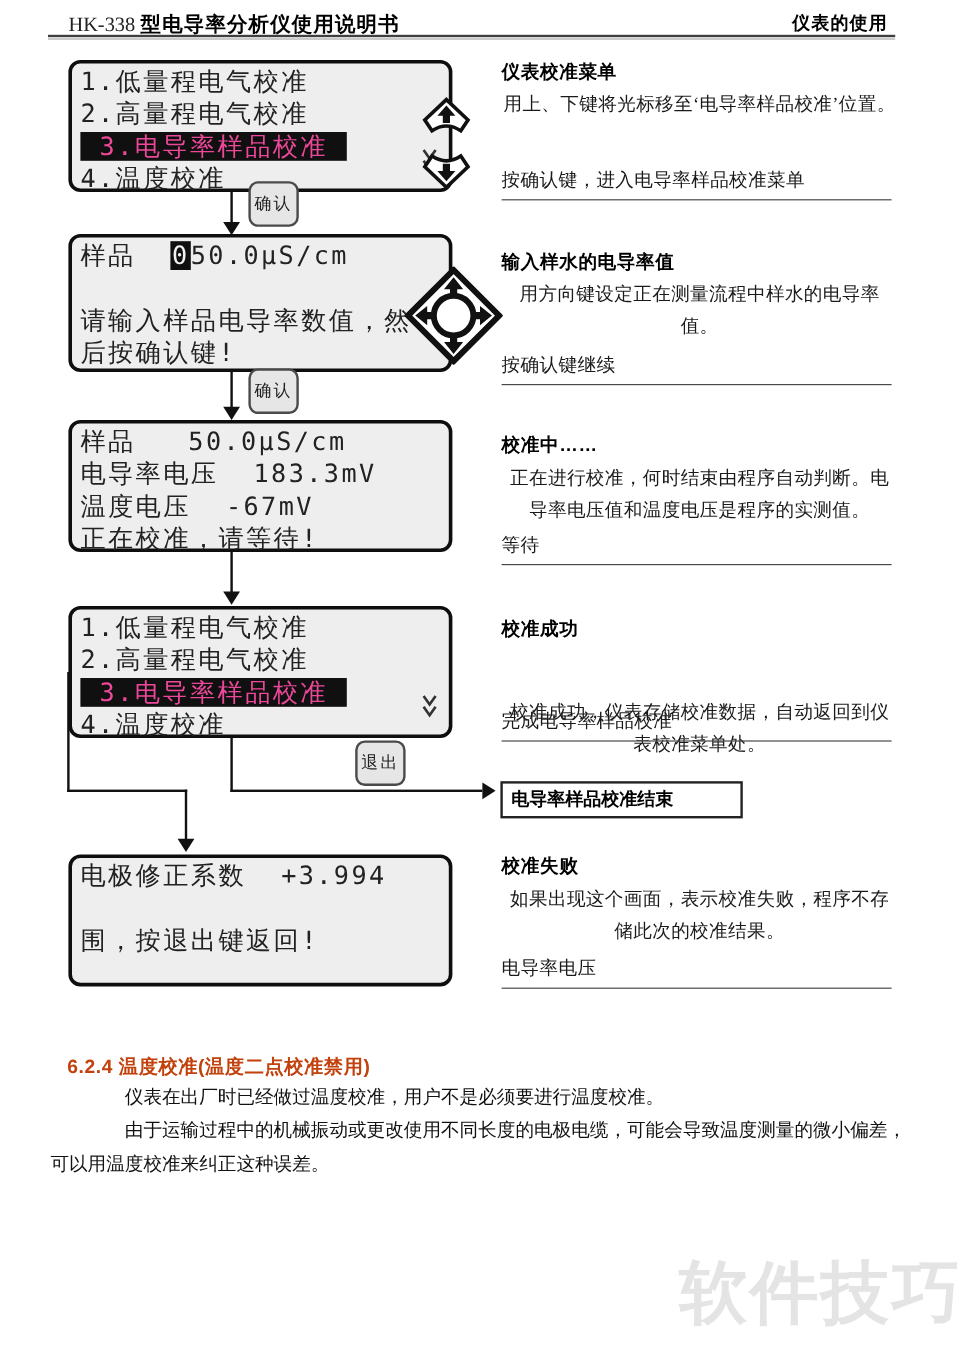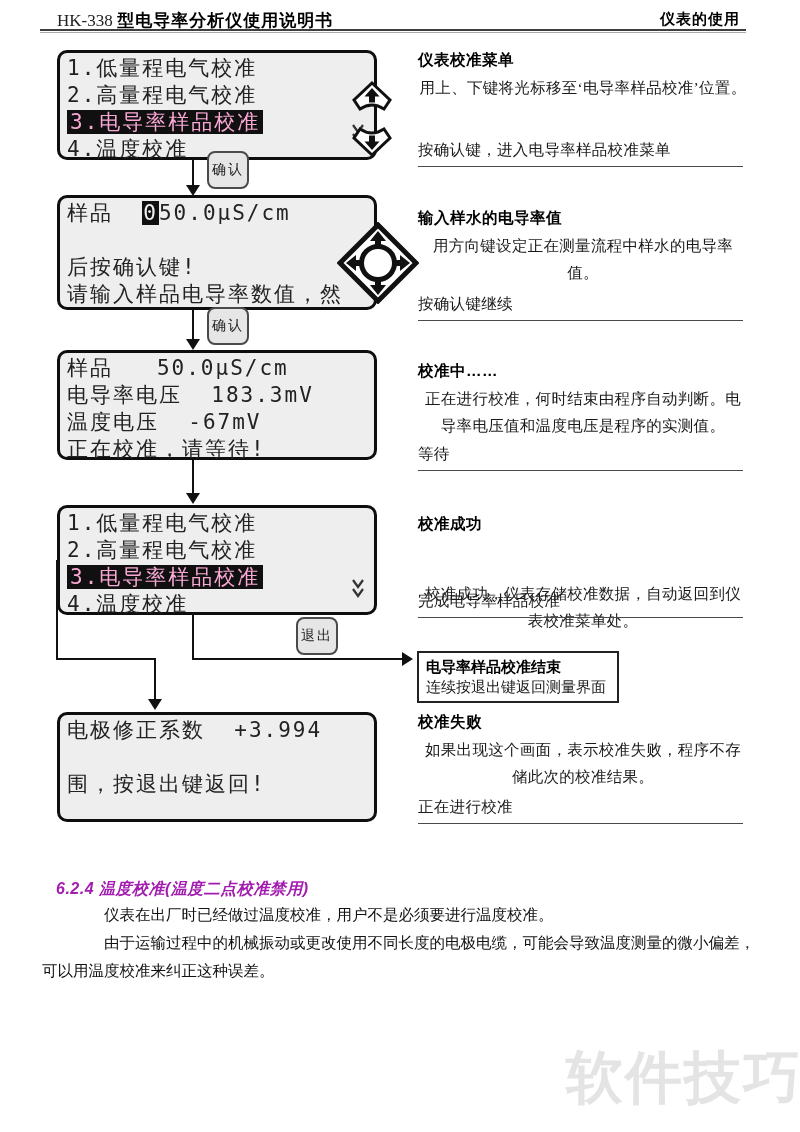--- a/index.html
+++ b/index.html
@@ -13,21 +13,21 @@
   .hdr-right{font-weight:bold;font-size:15px;letter-spacing:1px;color:#000;}
   .rule-dark{height:2px;background:#3f3f3f;}
   .rule-light{height:1px;background:#aaa;}
 
   
   .lcd{position:absolute;left:57px;width:320px;box-sizing:border-box;background:#eeeeee;
        border:3px solid #0e0e0e;border-radius:10px;padding:2px 7px;
        font-family:"DejaVu Sans Mono","Liberation Mono",monospace;
        font-size:21px;line-height:27px;color:#222;}
   .lcd .row{white-space:pre;letter-spacing:2px;height:27px;overflow:visible;}
-  .hl{background:#101010;color:#f9a8d4;padding:0 3px;}
+  .hl{background:#101010;color:#ec4899;padding:0 16px;}
   .inv{background:#101010;color:#f2f2f2;padding:0 1px;}
   .scroll-ind{position:absolute;right:9px;bottom:5px;}
 
   
   .key-btn{position:absolute;width:42px;height:38px;background:#e6e6e6;border:2px solid #4a4a4a;
            border-radius:8px;display:flex;align-items:center;justify-content:center;
            font-size:14px;letter-spacing:2px;color:#222;box-sizing:border-box;}
 
   
   .vline{position:absolute;width:2px;background:#111;}
@@ -46,21 +46,21 @@
                font-size:15.5px;letter-spacing:0.3px;color:#1a1a1a;
                padding-bottom:5px;border-bottom:1px solid #4a4a4a;}
 
   .result-box{position:absolute;left:417px;top:651px;width:202px;box-sizing:border-box;
               border:2px solid #222;background:#fff;padding:3px 7px;}
   .result-title{font-weight:bold;font-size:15px;line-height:21px;color:#000;}
   .result-body{font-family:"Liberation Serif",serif;font-size:15px;line-height:21px;color:#1a1a1a;}
 
   
   .sec-heading{position:absolute;left:56px;top:879px;font-weight:bold;font-size:16px;
-               letter-spacing:0.5px;color:#a21caf;font-style:italic;}
+               letter-spacing:0.5px;color:#c2410c;}
   .sec-paras{position:absolute;left:42px;top:901px;width:722px;
              font-family:"Liberation Serif",serif;font-size:15.5px;line-height:28px;color:#111;}
   .sec-paras p{margin:0;text-indent:62px;}
 
   .watermark{position:absolute;left:566px;top:1040px;font-size:57px;letter-spacing:2px;
              color:#e4e4e4;font-weight:bold;white-space:nowrap;}
 </style>
 </head>
 <body>
 
@@ -100,22 +100,22 @@
       </svg>
   </div>
 
   <div class="vline" style="left:192px;top:160px;height:27px;"></div>
   <div class="ah-down" style="left:186px;top:185px;"></div>
   <div class="key-btn" style="left:207px;top:151px;">确认</div>
 
   <div class="lcd" style="top:195px;height:115px;">
     <div class="row"><span>样品  </span><span class="inv">0</span><span>50.0µS/cm</span></div>
     <div class="row"></div>
+    <div class="row">请输入样品电导率数值，然</div>
     <div class="row">后按确认键!</div>
-    <div class="row">请输入样品电导率数值，然</div>
   </div>
 
   <div class="abs" style="left:337px;top:222px;z-index:3;">
     <svg width="82" height="82" viewBox="0 0 82 82">
       <path d="M41 3 L79 41 L41 79 L3 41 Z" fill="#fff" stroke="#111" stroke-width="5"></path>
       <circle cx="41" cy="41" r="16.5" fill="#fff" stroke="#111" stroke-width="5"></circle>
       <path d="M41 9 L49 19 L44 19 L44 25 L38 25 L38 19 L33 19 Z" fill="#111"></path>
       <g transform="rotate(90 41 41)">
           <path d="M41 9 L49 19 L44 19 L44 25 L38 25 L38 19 L33 19 Z" fill="#111"></path>
         </g>
@@ -183,26 +183,25 @@
   <div class="step-title" style="top:361px;">校准中……</div>
   <div class="step-body" style="top:385px;">正在进行校准，何时结束由程序自动判断。电导率电压值和温度电压是程序的实测值。</div>
   <div class="step-action" style="top:444px;">等待</div>
 
   <div class="step-title" style="top:514px;">校准成功</div>
   <div class="step-body" style="top:556px;margin-top:24px;">校准成功，仪表存储校准数据，自动返回到仪表校准菜单处。</div>
   <div class="step-action" style="top:591px;">完成电导率样品校准</div>
 
   <div class="result-box">
     <div class="result-title">电导率样品校准结束</div>
-    <div class="result-body">连续按退出键返回测量界面</div>
   </div>
 
   <div class="step-title" style="top:712px;">校准失败</div>
   <div class="step-body" style="top:736px;">如果出现这个画面，表示校准失败，程序不存储此次的校准结果。</div>
-  <div class="step-action" style="top:797px;">正在进行校准</div>
+  <div class="step-action" style="top:797px;">电导率电压</div>
 
   <div class="sec-heading">6.2.4 温度校准(温度二点校准禁用)</div>
   <div class="sec-paras">
     <p>仪表在出厂时已经做过温度校准，用户不是必须要进行温度校准。</p>
     <p>由于运输过程中的机械振动或更改使用不同长度的电极电缆，可能会导致温度测量的微小偏差，可以用温度校准来纠正这种误差。</p>
   </div>
 
   <div class="watermark">软件技巧</div>
 
 </div>

